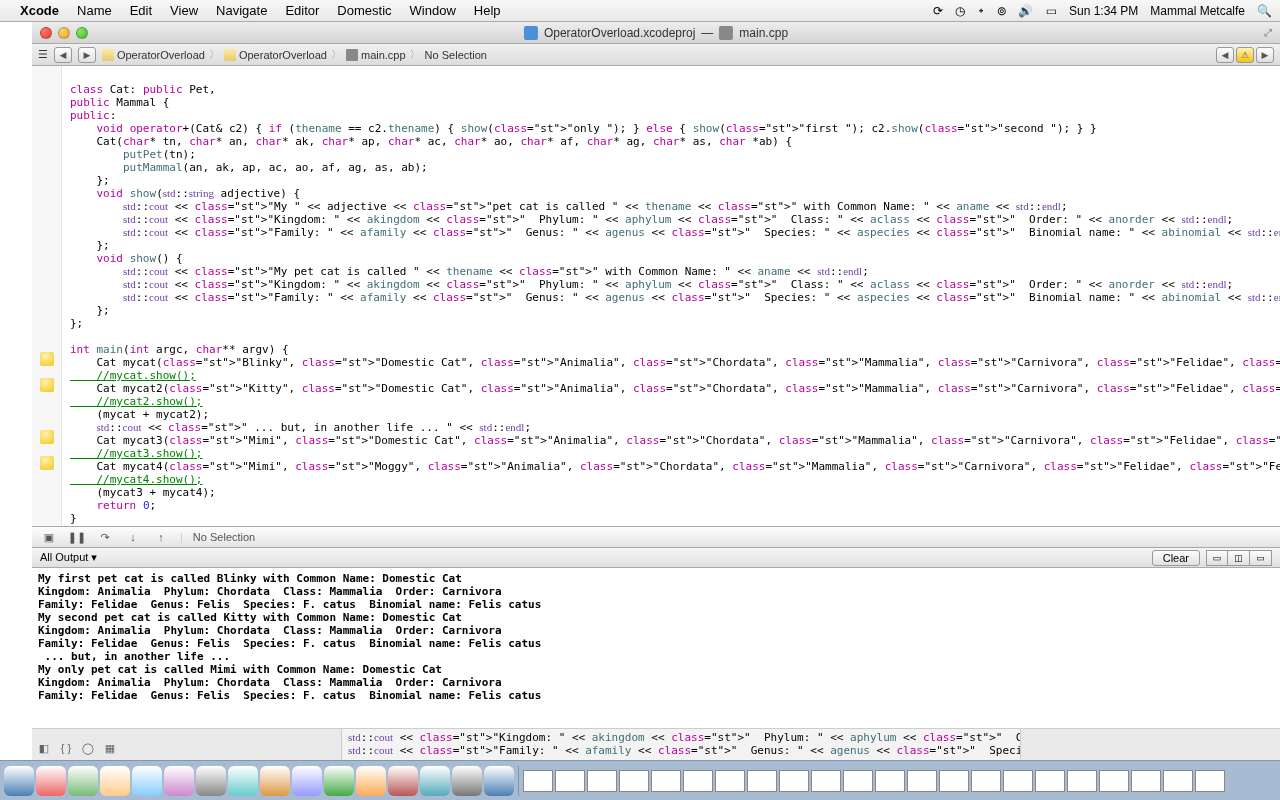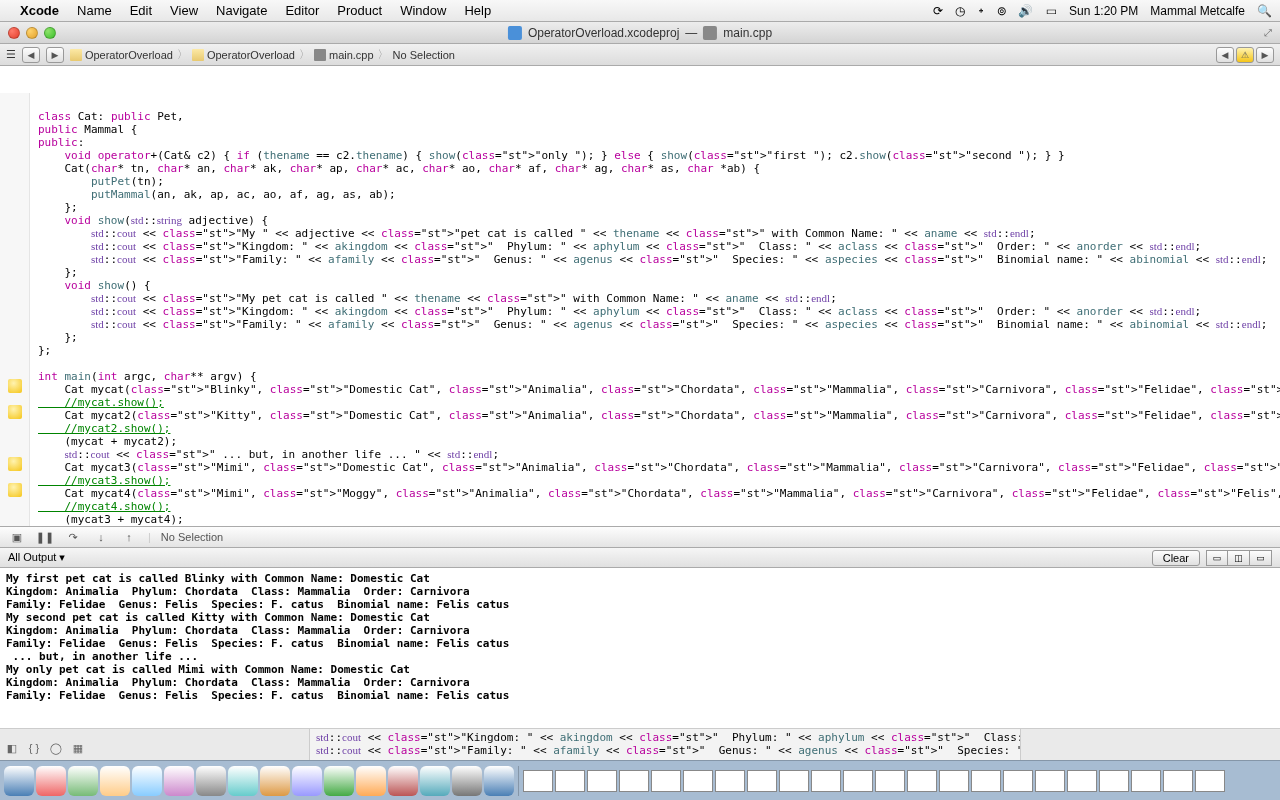--- a/index.html
+++ b/index.html
@@ -3,37 +3,37 @@
 <meta charset="utf-8">
 <style>
 * { margin:0; padding:0; box-sizing:border-box; }
 body { font-family:"Lucida Grande","Helvetica Neue",sans-serif; font-size:11px; background:#3a6ea5; width:1280px; height:800px; overflow:hidden; position:relative; }
 .menubar { height:22px; background:linear-gradient(#f8f8f8,#e8e8e8); border-bottom:1px solid #aaa; display:flex; align-items:center; padding:0 8px; font-size:13px; }
 .menubar .apple { font-size:14px; margin-right:12px; }
 .menubar .item { margin-right:18px; cursor:default; }
 .menubar .item.bold { font-weight:bold; }
 .menubar .right { margin-left:auto; display:flex; align-items:center; gap:12px; font-size:12px; }
 .menubar .right span { display:inline-flex; align-items:center; }
-.window { position:absolute; top:22px; left:0; right:0; bottom:40px; background:#fff; display:flex; flex-direction:column; }
+.window { position:absolute; top:22px; left:0; right:0; bottom:40px; background:#fff; display:flex; flex-direction:column;padding-left:32px; }
 .titlebar { height:22px; background:linear-gradient(#ededed,#d4d4d4); border-bottom:1px solid #aaa; display:flex; align-items:center; position:relative; }
 .traffic { display:flex; gap:6px; padding:0 8px; }
 .tl { width:12px; height:12px; border-radius:50%; border:1px solid rgba(0,0,0,.2); }
 .tl.r{background:radial-gradient(circle at 30% 30%,#ff7b6b,#e33e2b);} .tl.y{background:radial-gradient(circle at 30% 30%,#ffd36b,#e3a12b);} .tl.g{background:radial-gradient(circle at 30% 30%,#8fe36b,#3bbf2b);}
 .titlecenter { position:absolute; left:50%; transform:translateX(-50%); display:flex; align-items:center; gap:6px; font-size:12px; color:#333; }
 .ficon { width:14px; height:14px; display:inline-block; background:#4a90d9; border-radius:2px; }
 .ficon.c { background:#888; }
 .fs { position:absolute; right:8px; color:#666; font-size:10px; }
 .toolbar { height:22px; background:linear-gradient(#f0f0f0,#dcdcdc); border-bottom:1px solid #aaa; display:flex; align-items:center; padding:0 6px; gap:6px; font-size:11px; color:#333; }
 .navbtn { width:18px; height:16px; background:linear-gradient(#fdfdfd,#e0e0e0); border:1px solid #999; border-radius:3px; display:inline-flex; align-items:center; justify-content:center; font-size:9px; color:#555; }
 .bc { display:flex; align-items:center; gap:4px; }
 .bc .sep { color:#999; }
 .bc .seg { display:inline-flex; align-items:center; gap:3px; }
 .bc .fld { width:12px; height:12px; background:linear-gradient(#fce9a5,#e8c96f); border-radius:1px; display:inline-block; }
 .bc .cic { width:12px; height:12px; background:#888; border-radius:1px; display:inline-block; }
-.editor { flex:1; overflow:auto; background:#fff; display:flex;margin-top:27px; }
+.editor { flex:1; overflow:auto; background:#fff; display:flex; }
 .gutter { width:30px; background:#f7f7f7; border-right:1px solid #e5e5e5; flex-shrink:0; }
 .gutter .warn { width:14px; height:14px; margin:0 auto; background:radial-gradient(circle at 40% 30%,#fff3b0,#f5c518); border-radius:2px; position:relative; }
 .code { flex:1; font-family:Menlo,Monaco,monospace; font-size:11px; line-height:13px; padding:4px 4px 4px 8px; white-space:pre; color:#000; }
 .kw{color:#b8009d;} .ty{color:#6f41a7;font-family:Liberation Serif, serif;} .id{color:#3f6e75;} .cm{color:#008400;text-decoration:underline;} .nm{color:#272ad8;}
 .dbgbar { height:22px; background:linear-gradient(#fdfdfd,#e4e4e4); border-top:1px solid #aaa; border-bottom:1px solid #aaa; display:flex; align-items:center; padding:0 8px; gap:10px; color:#555; }
 .dbgbar .btn { width:18px; height:16px; display:inline-flex; align-items:center; justify-content:center; font-size:11px; }
 .outbar { height:20px; background:linear-gradient(#f6f6f6,#e0e0e0); border-bottom:1px solid #aaa; display:flex; align-items:center; padding:0 8px; font-size:11px; }
 .outbar .clear { margin-left:auto; padding:1px 10px; background:linear-gradient(#fdfdfd,#e0e0e0); border:1px solid #999; border-radius:3px; font-size:11px; }
 .outbar .vseg { margin-left:6px; display:flex; }
 .outbar .vbtn { width:22px; height:16px; background:linear-gradient(#fdfdfd,#e0e0e0); border:1px solid #999; display:inline-flex; align-items:center; justify-content:center; font-size:9px; }
@@ -53,31 +53,31 @@
 <body>
 
 <div class="menubar">
   <span class="apple"></span>
   <span class="item bold">Xcode</span>
   <span class="item">Name</span>
   <span class="item">Edit</span>
   <span class="item">View</span>
   <span class="item">Navigate</span>
   <span class="item">Editor</span>
-  <span class="item">Product</span>
+  <span class="item">Domestic</span>
   <span class="item">Window</span>
   <span class="item">Help</span>
   <div class="right">
     <span>⟳</span>
     <span>◷</span>
     <span>᛭</span>
     <span>⊚</span>
     <span>🔊</span>
     <span>▭</span>
-    <span>Sun 1:20 PM</span>
+    <span>Sun 1:34 PM</span>
     <span>Mammal Metcalfe</span>
     <span>🔍</span>
   </div>
 </div>
 
 <div class="window">
   <div class="titlebar">
     <div class="traffic">
       <div class="tl r"></div>
       <div class="tl y"></div>

